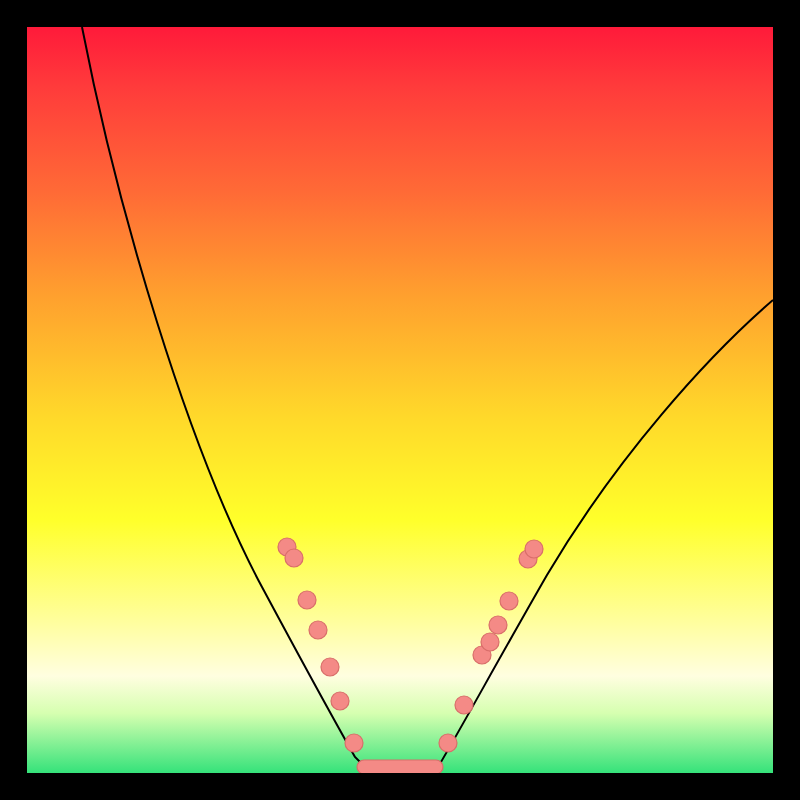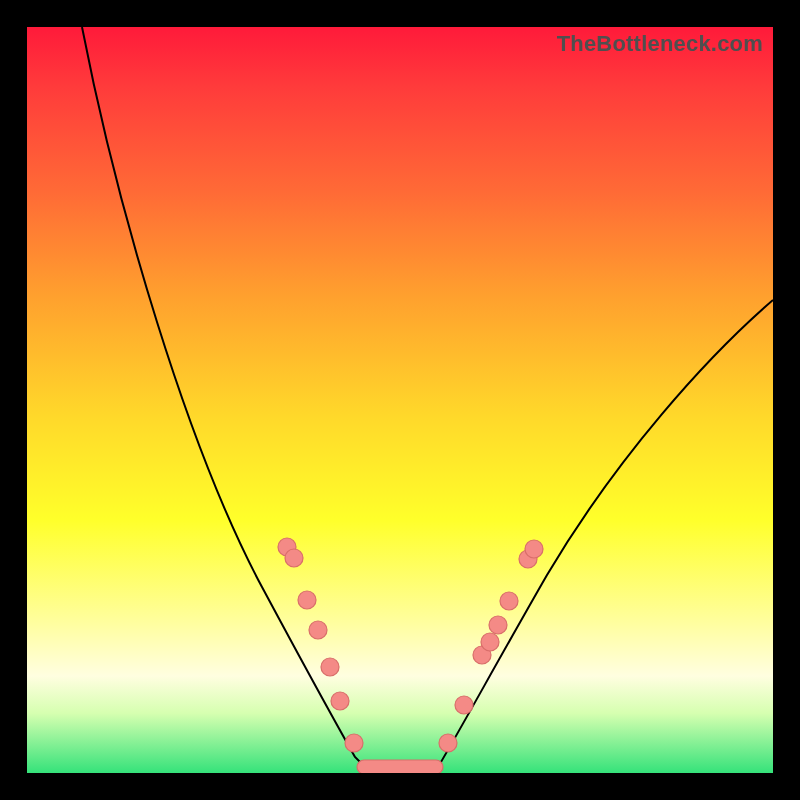--- a/index.html
+++ b/index.html
@@ -59,21 +59,20 @@
     fill: #f48a86;
     stroke: #d96e6a;
     stroke-width: 1.2;
   }
 </style>
 </head>
 <body>
 
 <div class="frame">
   <div class="plot-area">
-    <div class="watermark">TheBottleneck.com</div>
     <svg class="curves" viewBox="0 0 746 746" preserveAspectRatio="none">
       <path class="curve" d="M 55 0 C 90 180, 160 420, 235 560 C 279 642, 311 700, 328 730 L 338 740"></path>
       <path class="curve" d="M 411 740 C 432 705, 470 635, 520 548 C 590 430, 680 330, 746 273"></path>
 
       <rect class="bar" rx="7" ry="7" y="733" width="86" height="14" x="330"></rect>
 
       <g id="dots-left">
           <circle class="dot" cx="260" cy="520" r="9"></circle>
           <circle class="dot" cx="267" cy="531" r="9"></circle>
           <circle class="dot" cx="280" cy="573" r="9"></circle>

